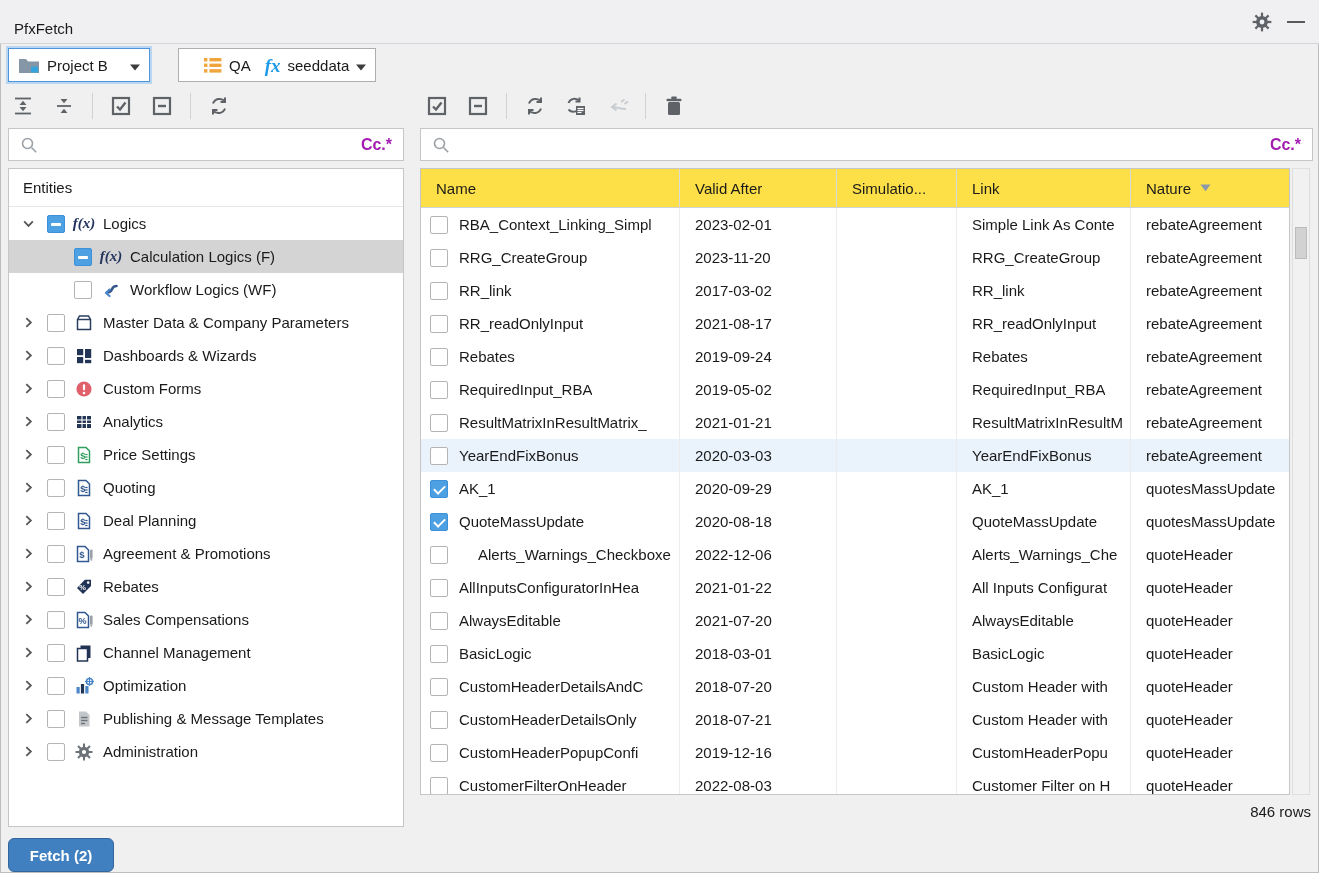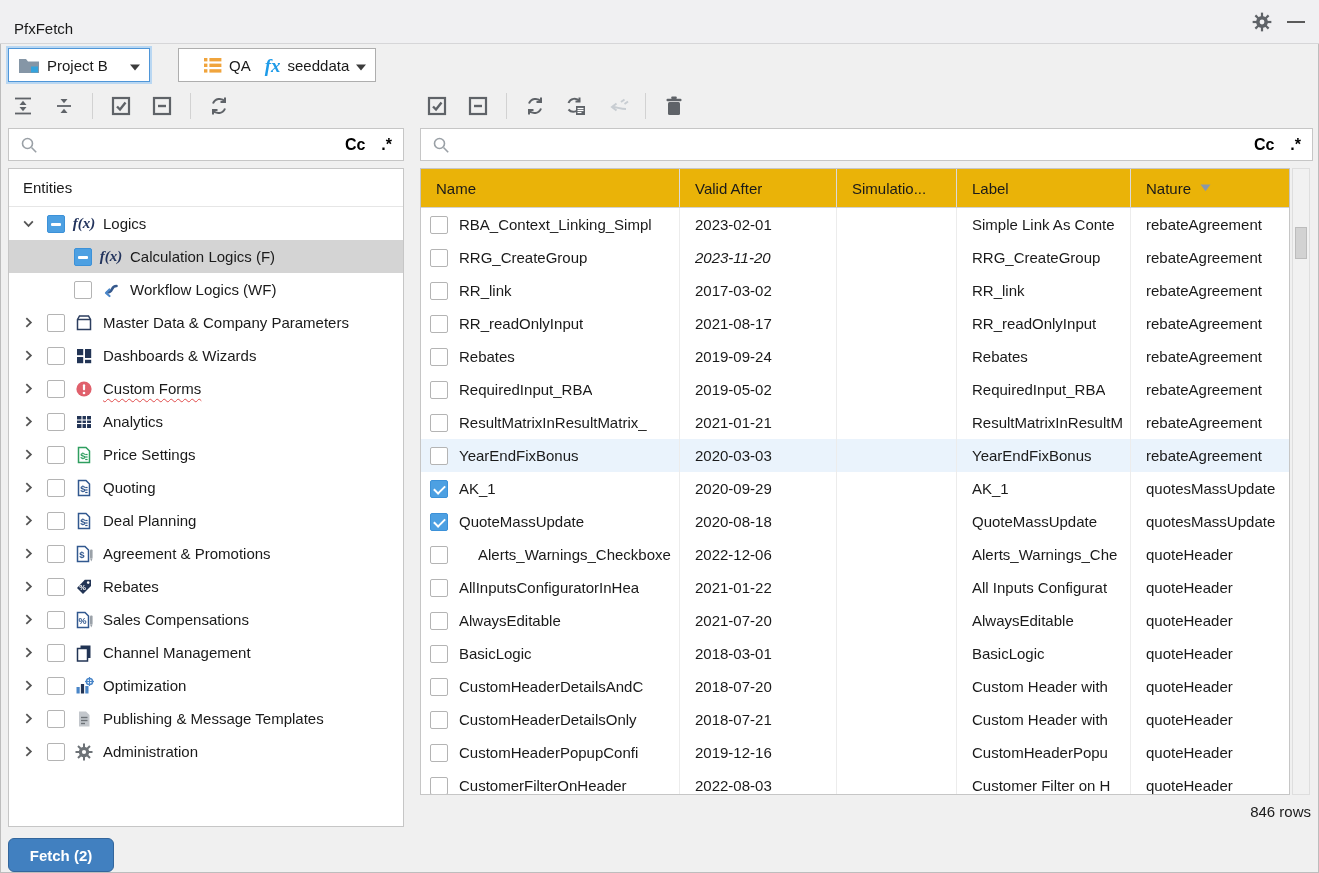--- a/index.html
+++ b/index.html
@@ -35,52 +35,52 @@
   .tbtn { width:26px; height:26px; display:flex; align-items:center; justify-content:center; }
   .tsep { width:1px; height:26px; background:#d2d2d2; }
 
   
   .searchbox { position:absolute; top:128px; height:33px; background:#fff;
     border:1px solid #c6c6c6; display:flex; align-items:center; padding:0 11px; }
   #left-search-box { left:8px; width:396px; }
   #right-search-box { left:420px; width:893px; }
   .search-input { flex:1; border:none; outline:none; font-size:15px; min-width:0;
     font-family:"Liberation Sans", sans-serif; margin-left:9px; background:transparent; }
-  .search-opts { display:flex; gap:16px; color:#000000; font-size:16px; font-weight:bold; }
+  .search-opts { display:flex; gap:0; color:#a21caf; font-size:16px; font-weight:bold; }
 
   
   #entities-panel { position:absolute; left:8px; top:168px; width:396px; height:659px;
     background:#fff; border:1px solid #c6c6c6; overflow:hidden; }
   .panel-header { height:38px; line-height:38px; padding-left:14px; font-size:15px;
     border-bottom:1px solid #e6e6e6; }
   .tree-item { height:33px; display:flex; align-items:center; font-size:15px; white-space:nowrap; }
   .tree-item.selected { background:#d4d4d4; }
   .tree-item.lvl1 { padding-left:27px; }
   .chev { width:38px; height:33px; display:flex; align-items:center; justify-content:center; flex:none; }
   .cb { width:18px; height:18px; border:1px solid #b4b4b4; border-radius:2px;
     background:#fff; position:relative; flex:none; }
   .cb.indeterminate, .cb.checked { background:#4da0e2; border-color:#3c91d8; }
   .cb.indeterminate::after { content:""; position:absolute; left:3px; right:3px; top:7px;
     height:3px; background:#fff; border-radius:1px; }
   .cb.checked::after { content:""; position:absolute; left:3px; top:4px; width:9px; height:5px;
     border-left:2.4px solid #fff; border-bottom:2.4px solid #fff; transform:rotate(-45deg); }
   .tree-icon { width:22px; height:20px; margin:0 8px; display:flex; align-items:center;
     justify-content:center; flex:none;text-align:center; }
-  .squiggle { text-decoration:underline; text-decoration-style:wavy;
+  .squiggle { text-decoration-style:wavy;
     text-decoration-color:#e04b4b; text-decoration-thickness:1px; text-underline-offset:4px; }
 
   
   #fetch-button { position:absolute; left:8px; top:838px; width:106px; height:34px;
     background:#4180c0; border:1px solid #33669c; border-radius:6px; color:#fff;
     font-weight:bold; font-size:15px; display:flex; align-items:center; justify-content:center;
     cursor:pointer; }
 
   
   #grid-panel { position:absolute; left:420px; top:168px; width:870px; height:627px;
-    background:#eab308; border:1px solid #c6c6c6; overflow:hidden; }
+    background:#fde047; border:1px solid #c6c6c6; overflow:hidden; }
   .grid-header { display:flex; height:39px; border-bottom:1px solid #d2d2d2; }
   .gh-cell { display:flex; align-items:center; padding-left:15px; font-size:15px;
     border-left:1px solid #dadada; overflow:hidden; white-space:nowrap; }
   .gh-cell:first-child { border-left:none; }
   .sort-ico { margin-left:9px; display:flex; }
   .grow { display:flex; height:33px; background:#fff; }
   .grow.hl { background:#eaf3fc; }
   .gcell { display:flex; align-items:center; padding-left:15px; font-size:15px;
     border-left:1px solid #ececec; overflow:hidden; white-space:nowrap; height:100%; }
   .gcell:first-child { border-left:none; padding-left:9px; }
@@ -594,21 +594,21 @@
       <div class="gh-cell" style="width: 258px;">
         <span>Name</span>
       </div>
       <div class="gh-cell" style="width: 157px;">
         <span>Valid After</span>
       </div>
       <div class="gh-cell" style="width: 120px;">
         <span>Simulatio...</span>
       </div>
       <div class="gh-cell" style="width: 174px;">
-        <span>Label</span>
+        <span>Link</span>
       </div>
       <div class="gh-cell" style="width: 159px;">
         <span>Nature</span>
         <span class="sort-ico">
           <svg width="11" height="8">
             <path d="M0.5 0.5 H10.5 L5.5 7.2 Z" fill="#8a97a8"></path>
           </svg>
         </span>
       </div>
     </div>
@@ -629,21 +629,21 @@
         </div>
         <div class="gcell" style="width: 159px;">
           <span class="cell-text">rebateAgreement</span>
         </div>
       </div>
       <div class="grow">
         <div class="gcell" style="width: 258px;">
           <div class="cb unchecked"></div>
           <span class="cell-text">RRG_CreateGroup</span>
         </div>
-        <div class="gcell" style="width: 157px; font-style: italic;">
+        <div class="gcell" style="width: 157px;">
           <span class="cell-text">2023-11-20</span>
         </div>
         <div class="gcell" style="width: 120px;">
           <span class="cell-text"></span>
         </div>
         <div class="gcell" style="width: 174px;">
           <span class="cell-text">RRG_CreateGroup</span>
         </div>
         <div class="gcell" style="width: 159px;">
           <span class="cell-text">rebateAgreement</span>

